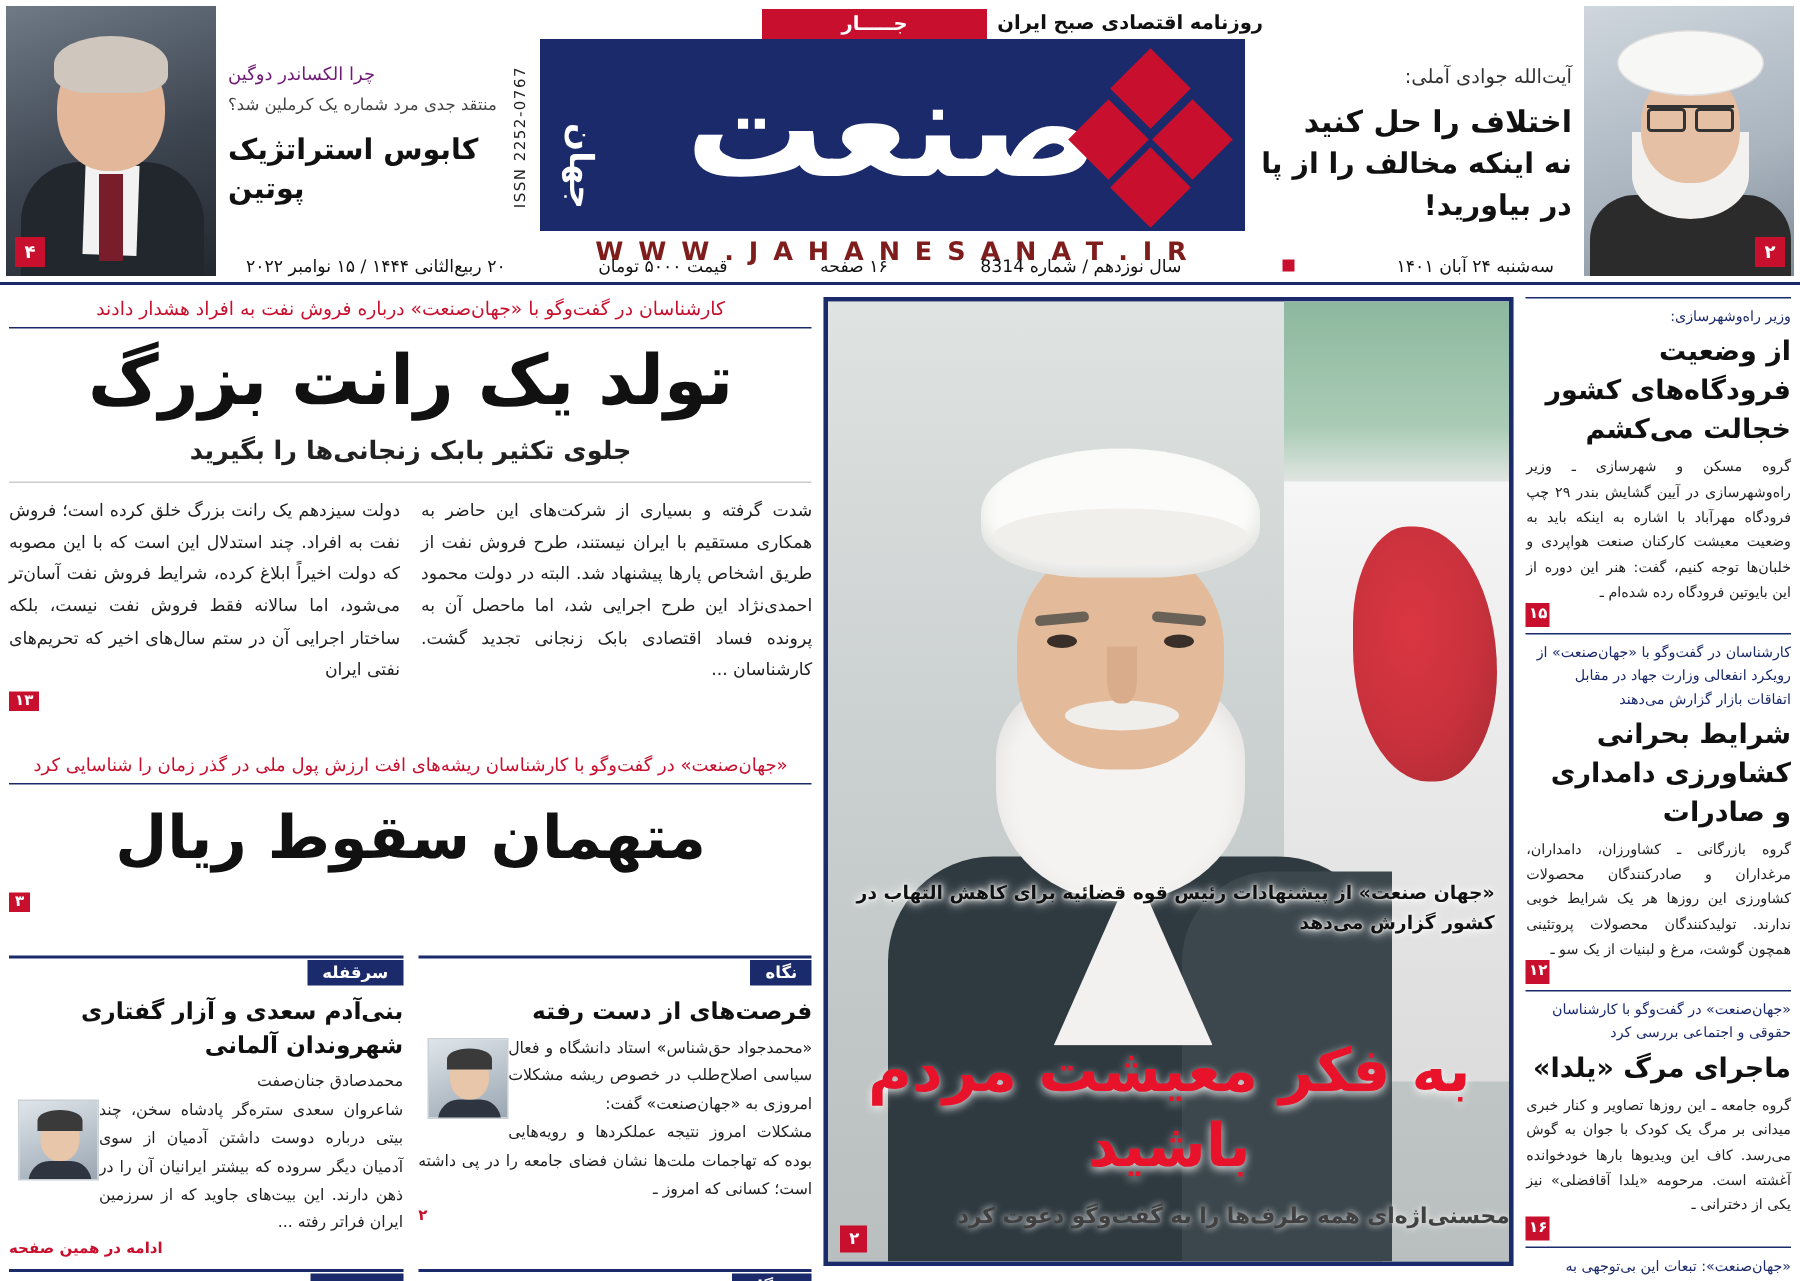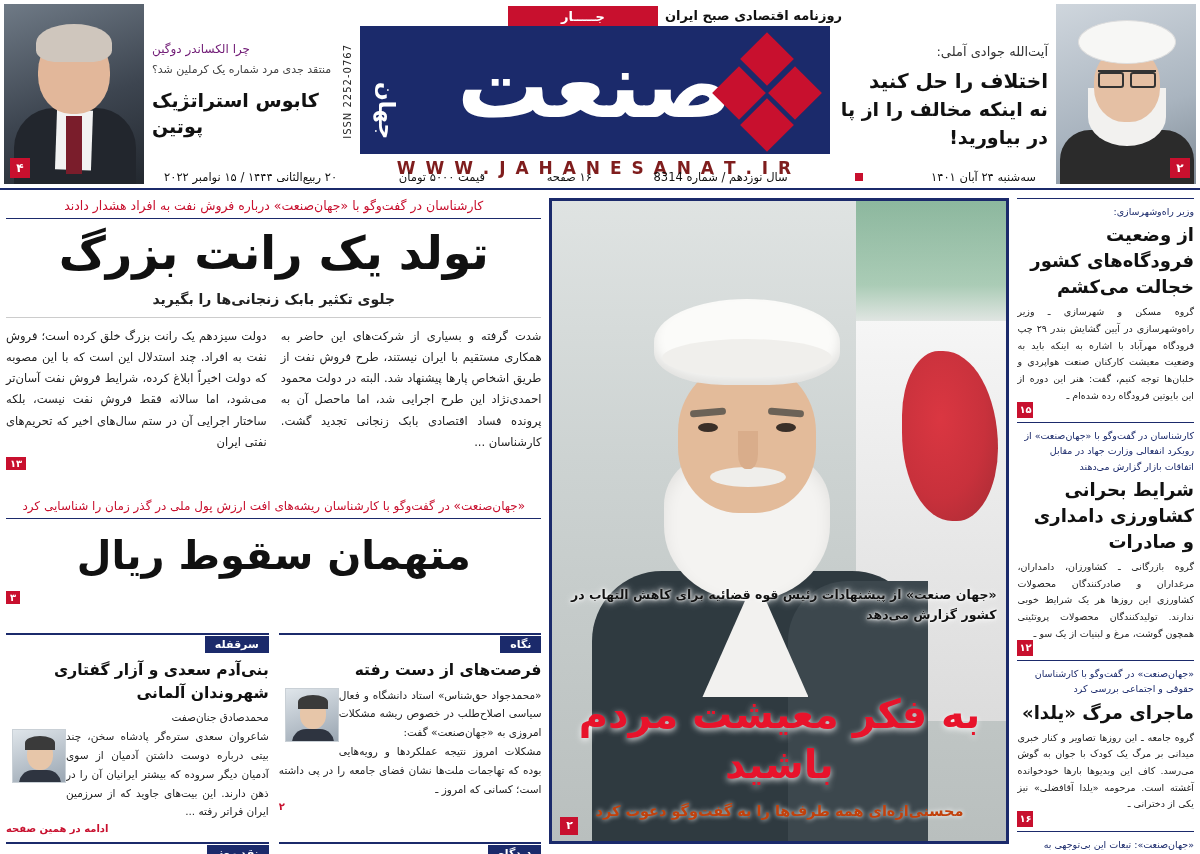--- a/index.html
+++ b/index.html
@@ -152,21 +152,21 @@
   
   .lead-kicker {
     font-size: 12.5px; color: #c8102e; text-align: center; direction: rtl;
     border-bottom: 1px solid #1b2a6b; padding-bottom: 5px; margin-bottom: 6px;
   }
   .lead-title {
     font-size: 46px; font-weight: bold; text-align: center; color: #111;
     direction: rtl; line-height: 1.25; margin: 6px 0 8px;
   }
   .lead-sub {
-    font-size: 14px; font-weight: bold; text-align: center; color:#222;
+    font-size: 17px; font-weight: bold; text-align: center; color:#222;
     direction: rtl; margin-bottom: 10px;
   }
   .lead-body {
     display: flex; direction: rtl; gap: 14px; font-size: 11.5px; color:#222;
     line-height: 1.85; text-align: justify; direction: rtl;
     border-top: 1px solid #ccc; padding-top: 8px;
   }
   .lead-body .c { flex: 1; }
   .cont-badge {
     display:inline-block; background:#c8102e; color:#fff; font-size:10px;
@@ -284,21 +284,21 @@
     text-shadow: 0 0 4px #fff, 0 0 8px #fff, 0 0 2px #fff;
   }
   .photo-headline {
     position: absolute; left: 0; right: 0; bottom: 52px;
     text-align: center; direction: rtl;
     color: #e8132b; font-size: 40px; font-weight: bold; line-height: 1.25;
     text-shadow: 0 2px 6px rgba(255,255,255,.85);
   }
   .photo-sub {
     position: absolute; left: 0; right: 0; bottom: 22px;
-    text-align: center; direction: rtl; color: #c2410c;
+    direction: rtl; color: #404040;
     font-size: 14.5px; font-weight: bold;
     text-shadow: 0 0 5px #fff;
   }
   .photo-badge {
     position: absolute; left: 8px; bottom: 6px;
     width: 18px; height: 18px; background:#c8102e; color:#fff;
     font-size: 11px; font-weight:bold; text-align:center; line-height:18px;
   }
 
   

